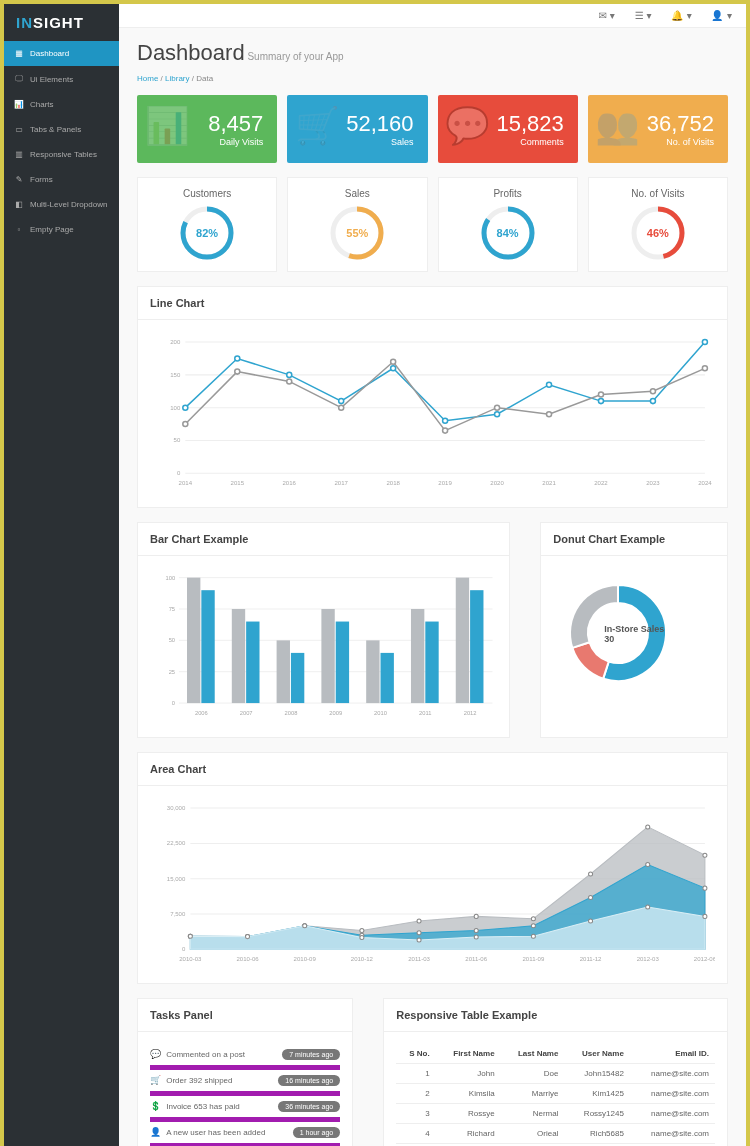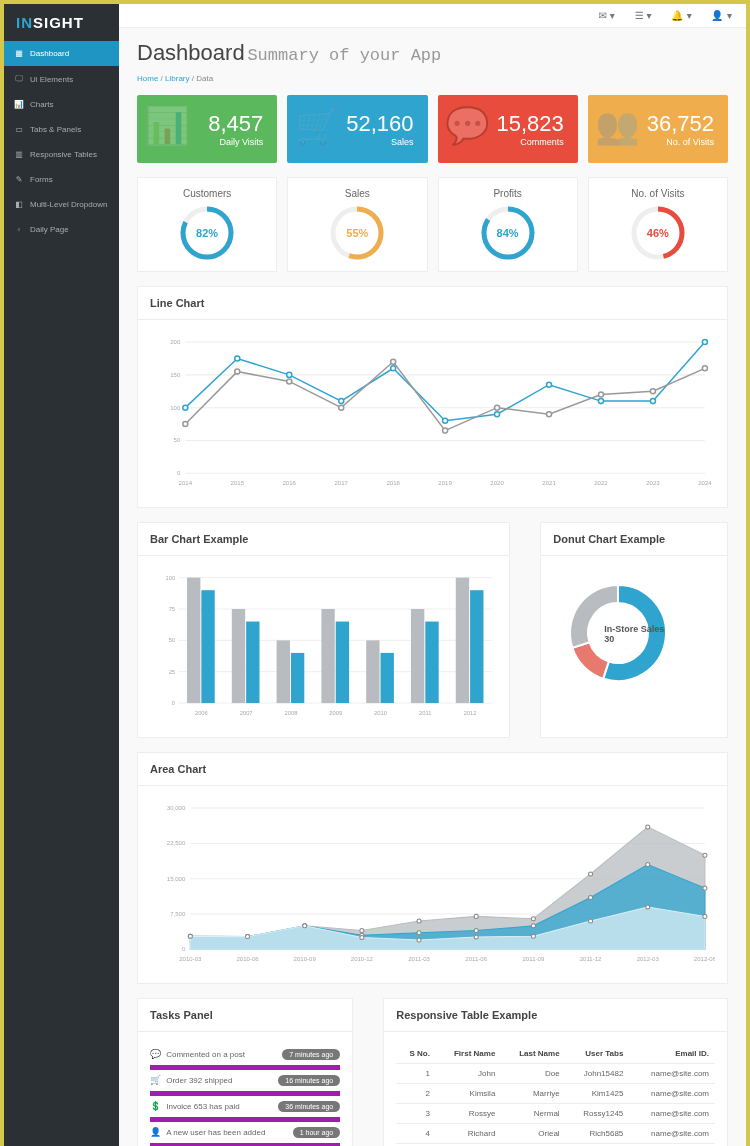--- a/index.html
+++ b/index.html
@@ -10,21 +10,21 @@
 .logo .in { color: #2fa4cf; }
 .logo .sight { color: #fff; }
 .nav-item { display: flex; align-items: center; padding: 8px 10px; font-size: 8px; color: #aaa; cursor: pointer; gap: 6px; }
 .nav-item.active { background: #1f95c3; color: #fff; }
 .nav-icon { width: 10px; text-align: center; }
 .main { flex: 1; background: #fff; display: flex; flex-direction: column; }
 .topbar { display: flex; justify-content: flex-end; align-items: center; padding: 6px 14px; gap: 20px; color: #777; font-size: 10px; border-bottom: 1px solid #eee; }
 .topbar span { cursor: pointer; }
 .content { padding: 12px 18px; background: #f9f9f9; flex: 1; }
 .page-title { font-size: 22px; font-weight: 400; color: #444; }
-.page-sub { font-size: 17px; color: #999; font-family: Liberation Mono, monospace; }
+.page-sub { font-size: 10px; color: #999; }
 .breadcrumb { font-size: 8px; margin: 8px 0 12px; color: #2fa4cf; }
 .breadcrumb span { color: #888; }
 .breadcrumb .last { color: #888; margin-top: 38px; }
 .stat-row { display: flex; gap: 10px; margin-bottom: 14px; }
 .stat-card { flex: 1; padding: 16px 14px; color: #fff; text-align: right; border-radius: 2px; position: relative; overflow: hidden; }
 .stat-card .big { font-size: 22px; font-weight: 300; }
 .stat-card .lbl { font-size: 9px; }
 .stat-card .bg-icon { position: absolute; left: 8px; top: 10px; font-size: 36px; opacity: 0.2; }
 .c-green { background: #5cb85c; }
 .c-blue { background: #2fa4cf; }
@@ -85,21 +85,21 @@
         <div class="nav-item">
           <span class="nav-icon">✎</span>
           <span>Forms</span>
         </div>
         <div class="nav-item">
           <span class="nav-icon">◧</span>
           <span>Multi-Level Dropdown</span>
         </div>
         <div class="nav-item">
           <span class="nav-icon">▫</span>
-          <span>Daily Page</span>
+          <span>Empty Page</span>
         </div>
       </div>
   </aside>
 
   <main class="main">
     <div class="topbar">
       <span>✉ ▾</span>
       <span>☰ ▾</span>
       <span>🔔 ▾</span>
       <span>👤 ▾</span>
@@ -372,21 +372,21 @@
         </div>
         <div class="panel" style="flex:1.6">
           <div class="panel-h">Responsive Table Example</div>
           <div class="panel-b">
               <table id="table">
                 <thead>
                   <tr>
                     <th>S No.</th>
                     <th>First Name</th>
                     <th>Last Name</th>
-                    <th>User Tabs</th>
+                    <th>User Name</th>
                     <th>Email ID.</th>
                   </tr>
                 </thead>
                 <tbody>
                   <tr>
                     <td>1</td>
                     <td>John</td>
                     <td>Doe</td>
                     <td>John15482</td>
                     <td>name@site.com</td>

